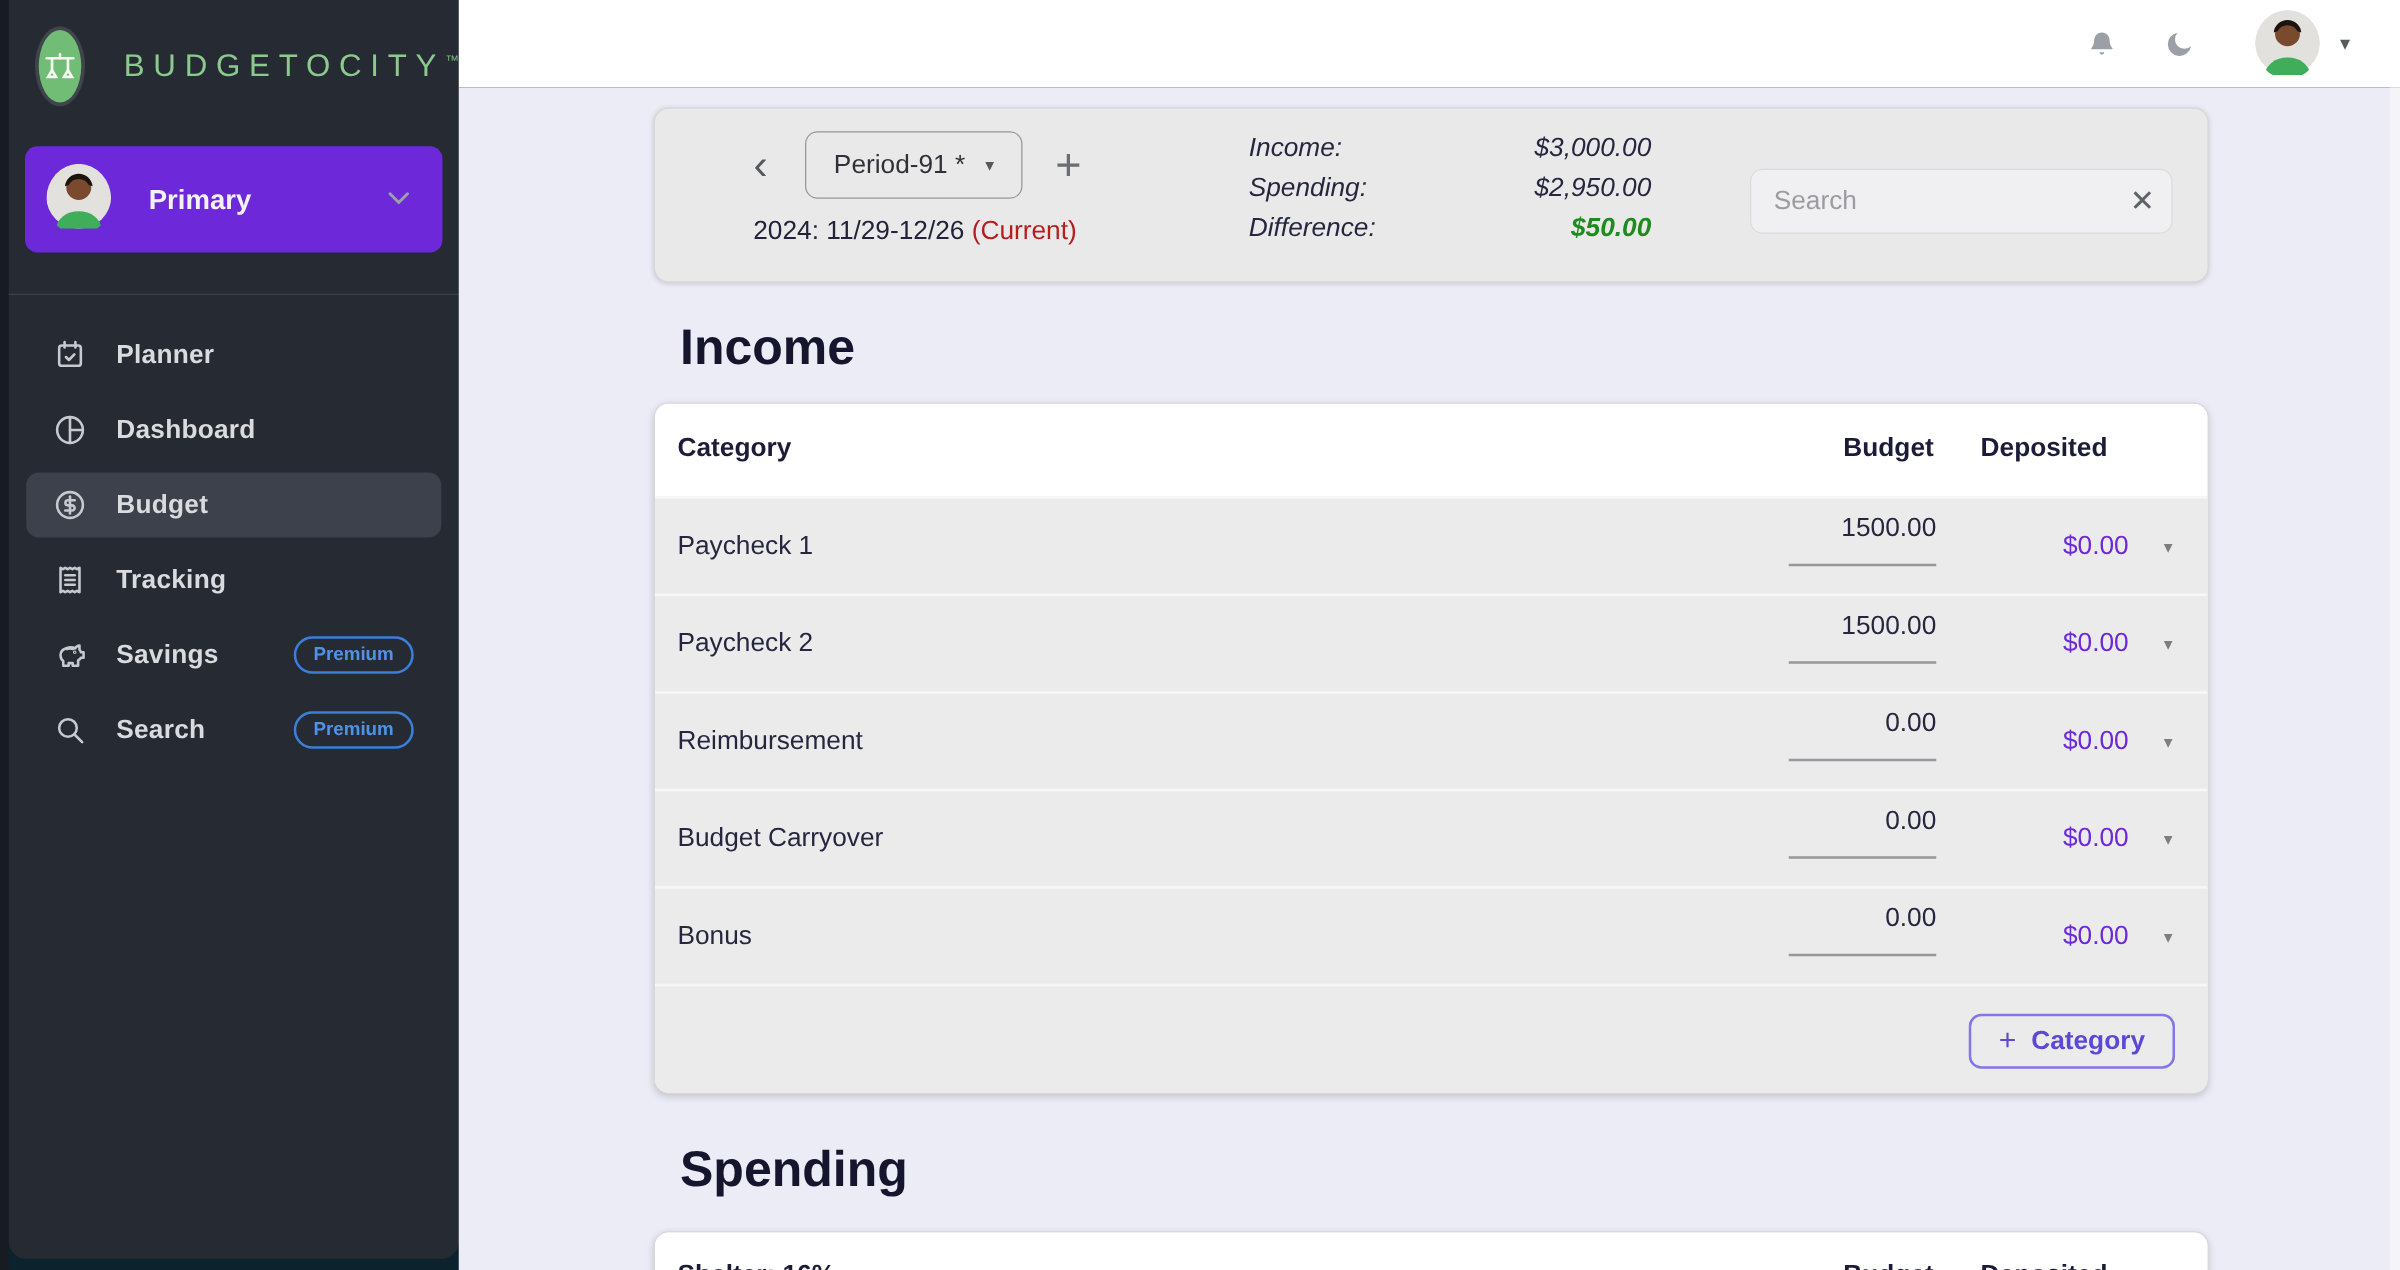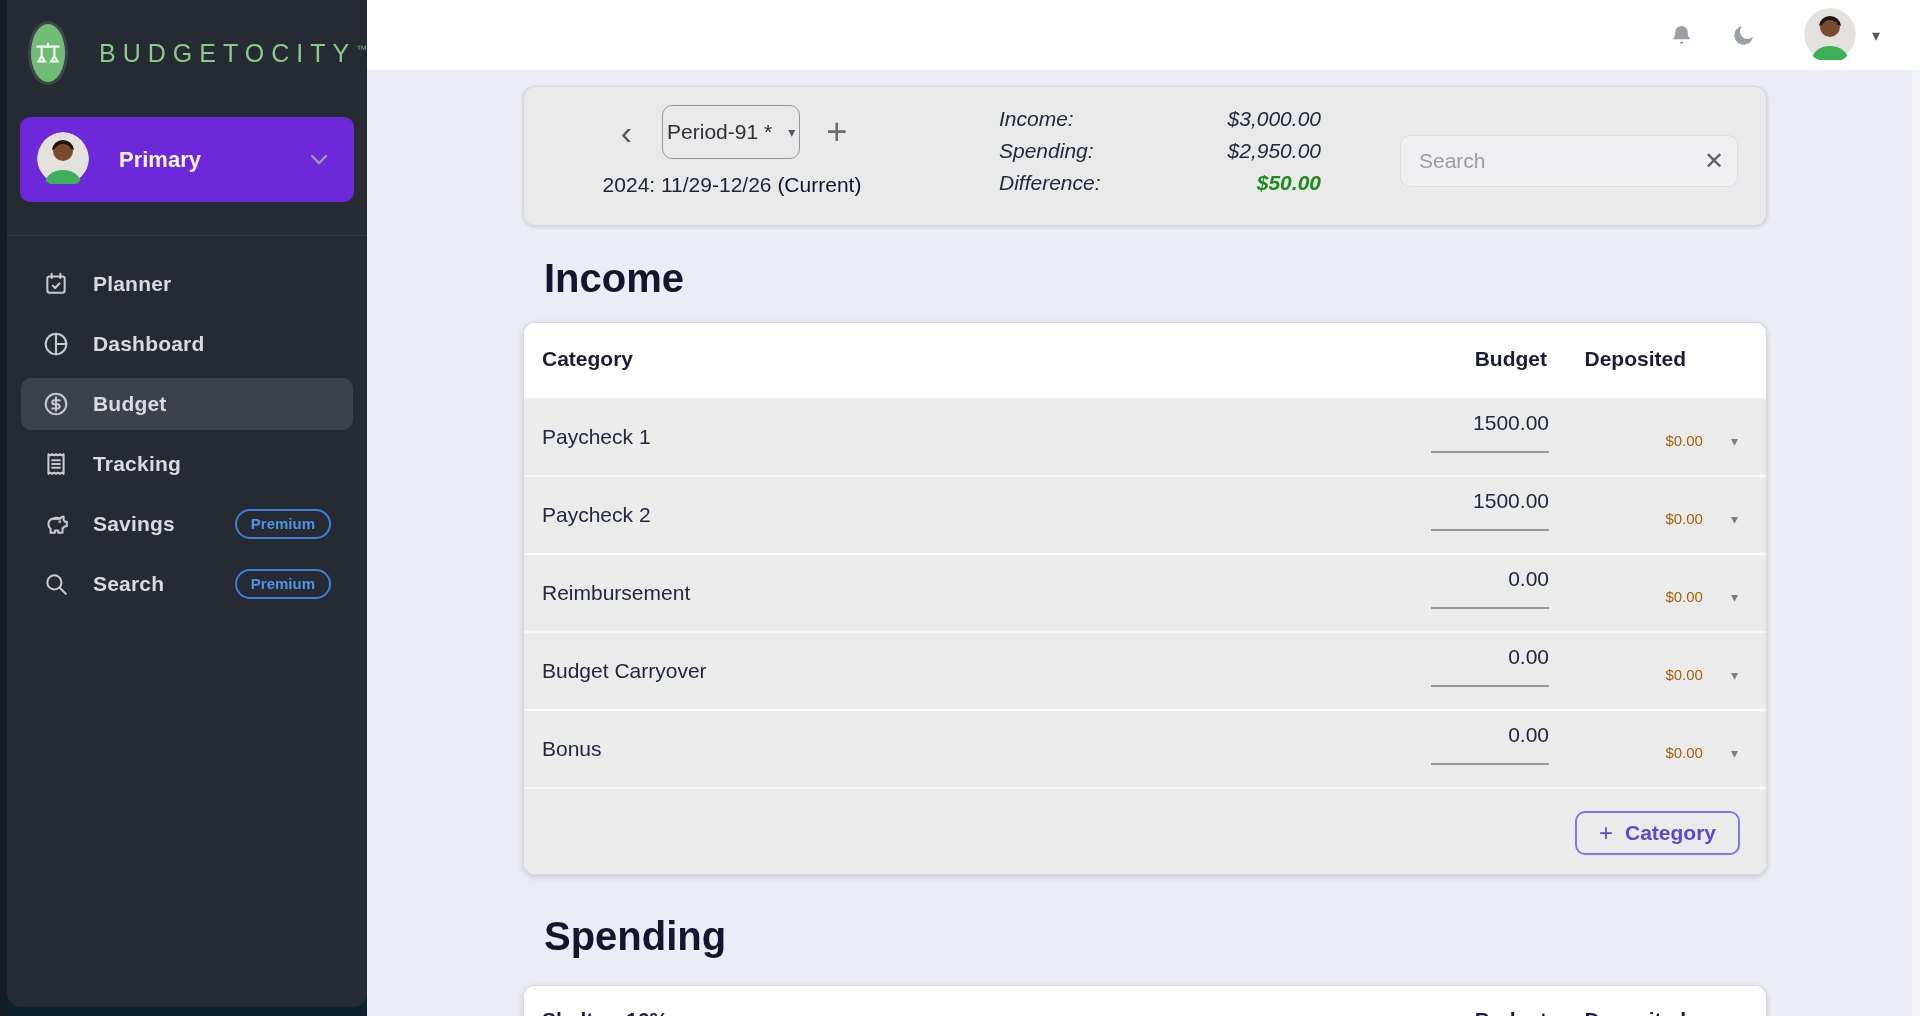--- a/index.html
+++ b/index.html
@@ -51,26 +51,26 @@
   .content { position:absolute; left:367px; top:70px; width:1553px; height:946px; background:#ececf6; }
   .scrollbar { position:absolute; right:0; top:0; width:8px; height:946px; background:#f5f5f9; }
 
   .period-bar { position:absolute; left:156px; top:16px; width:1244px; height:140px;
                 background:#e9e9ea; border:1px solid #d7d7d9; border-radius:12px;
                 box-shadow:0 1px 4px rgba(0,0,0,.14); }
   .period-left { position:absolute; left:58px; top:18px; width:300px; text-align:center; }
   .period-row { display:flex; align-items:center; justify-content:center; gap:26px; }
   .chev-prev { background:none; border:none; font-size:34px; color:#55595e; cursor:pointer; line-height:1; padding:0 4px; }
   .period-btn { display:flex; align-items:center; gap:16px; background:none; cursor:pointer;
-                border:1px solid #97979b; border-radius:10px; height:54px; padding:0 4px;
+                border:1px solid #97979b; border-radius:10px; height:54px; padding:0 22px;
                 font-size:21px; color:#303038; font-weight:400; }
   .period-caret { font-size:14px; color:#55595e; }
   .plus-btn { background:none; border:none; font-size:36px; color:#6a6e73; font-weight:300; cursor:pointer; line-height:1; }
   .period-date { margin-top:14px; font-size:21px; color:#22223b; }
-  .current-tag { color:#0f172a; }
+  .current-tag { color:#b91c1c; }
 
   .summary { position:absolute; left:475px; top:16px; width:322px; }
   .summary-row { display:flex; justify-content:space-between; line-height:32px; font-size:21px; color:#26263f;font-style:italic; }
   .summary-value.green { color:#1e8b1e; font-weight:700; }
 
   .search-wrap { position:absolute; right:28px; top:48px; width:338px; height:52px; }
   .search-input { width:100%; height:100%; background:#f0f0f2; border:1px solid #dcdcde;
                   border-radius:10px; padding:0 50px 0 18px; font-size:21px; color:#33333f;
                   font-family:"Liberation Sans", sans-serif; }
   .search-input::placeholder { color:#9b9ba1; }
@@ -91,21 +91,21 @@
   .col-budget-h { position:absolute; right:219px; top:24px; font-size:21px; font-weight:700; color:#1c1c38; }
   .col-dep-h { position:absolute; right:80px; top:24px; font-size:21px; font-weight:700; color:#1c1c38; }
 
   .t-row { position:relative; height:78px; background:#ebebec; border-top:2px solid #f7f7f8;
            display:flex; align-items:center; }
   .row-name { margin-left:18px; font-size:21px; color:#26263f; }
   .budget-input { position:absolute; right:217px; bottom:22px; width:118px; background:transparent;
                   border:none; border-bottom:2px solid #97979b; text-align:right; font-size:21px;
                   color:#26263f; padding-bottom:16px; font-family:"Liberation Sans", sans-serif; }
   .dep-cell { position:absolute; right:28px; bottom:26px; display:flex; align-items:center; gap:28px; cursor:pointer; }
-  .dep-value { font-size:15px; color:#a16207; }
+  .dep-value { font-size:21px; color:#6d28d9; }
   .dep-caret { font-size:14px; color:#7d7d82; }
 
   .t-footer { height:89px; background:#ebebec; border-top:2px solid #f7f7f8;
               display:flex; align-items:center; justify-content:flex-end; padding-right:26px; }
   .add-cat-btn { display:flex; align-items:center; gap:12px; height:44px; padding:0 22px;
                  background:transparent; border:2px solid #8276e8; border-radius:10px;
                  color:#5b49d6; font-size:21px; font-weight:700; cursor:pointer;
                  font-family:"Liberation Sans", sans-serif; }
   .add-cat-plus { font-size:24px; font-weight:400; }
 

